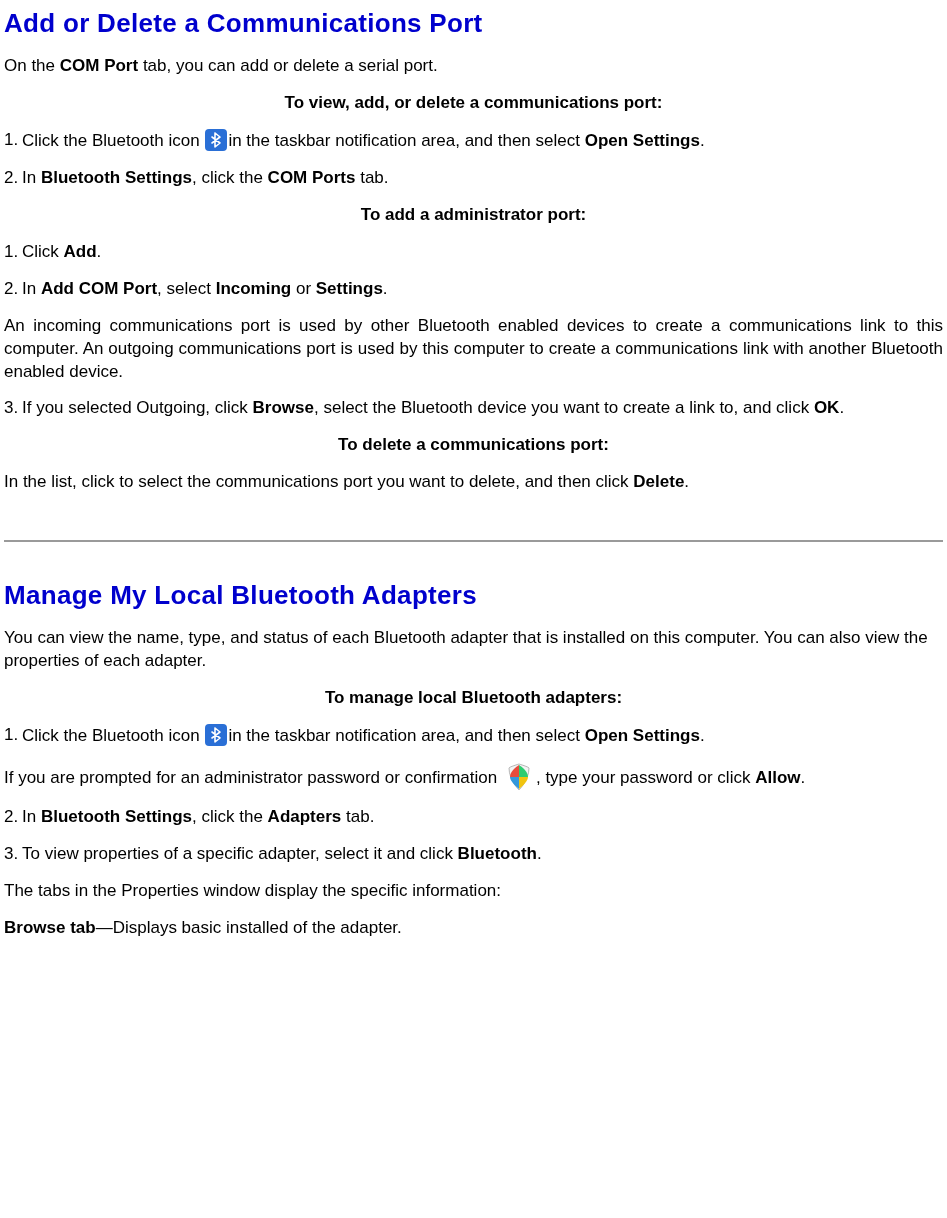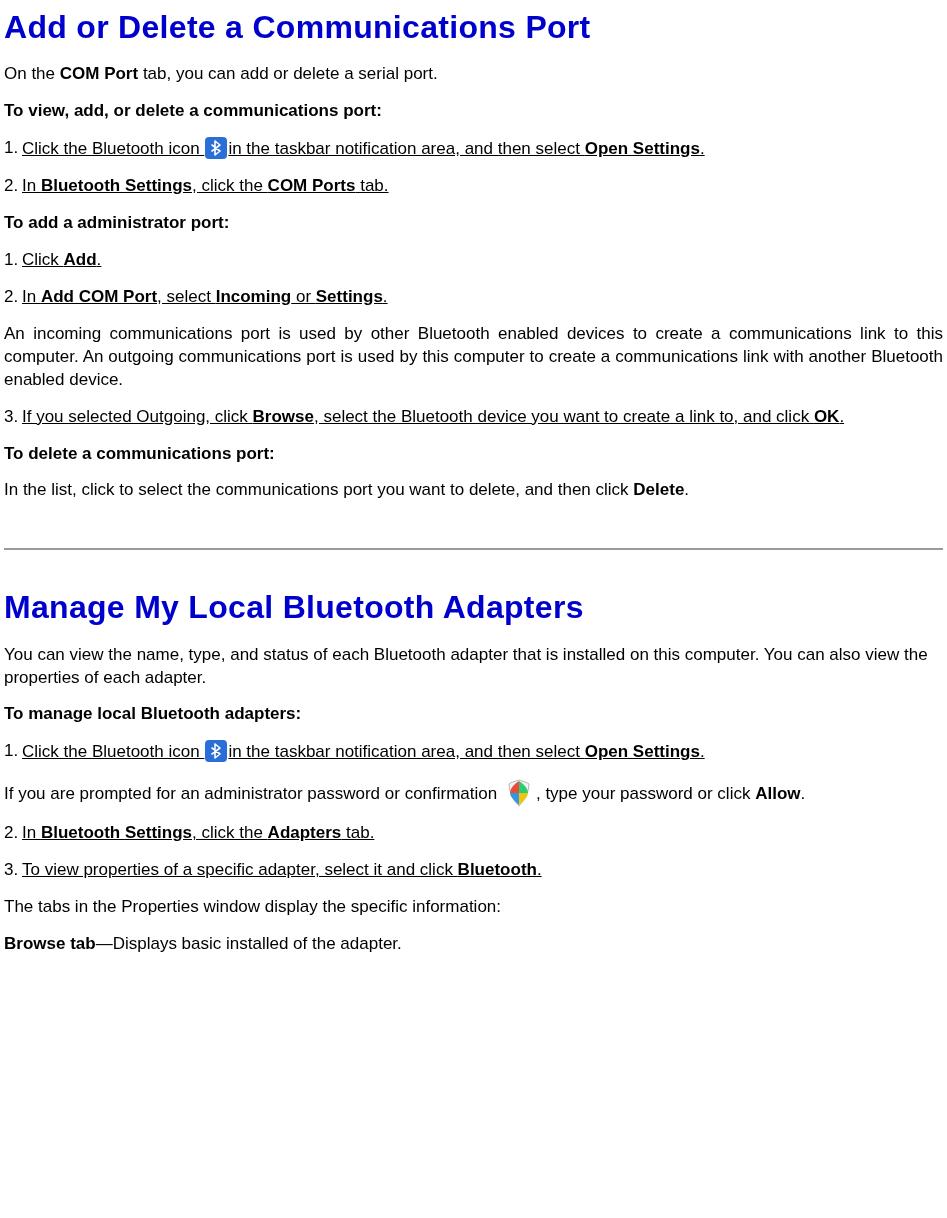--- a/index.html
+++ b/index.html
@@ -12,39 +12,38 @@
     background: #fff;
   }
   body {
     width: 947px;
     padding: 0 4px 40px 4px;
     box-sizing: border-box;
   }
   h1 {
     color: #0000cd;
     font-weight: bold;
-    font-size: 32px;
+    font-size: 26px;
     margin: 6px 0 4px 0;
     letter-spacing: 0.3px;
   }
   p {
     margin: 14px 0;
   }
-  .b { font-weight: bold; }
+  .b { font-weight: bold; text-align: center; }
   .just { text-align: justify; }
   .indent-hang {
     display: flex;
   }
   .num {
     flex: 0 0 auto;
     min-width: 18px;
   }
   .body {
     flex: 1 1 auto;
-    text-decoration: underline;
   }
   hr.sep {
     border: none;
     border-top: 2px solid #9a9a9a;
     margin: 46px 0 36px 0;
   }
   .bt-icon {
     display: inline-block;
     width: 22px;
     height: 22px;

